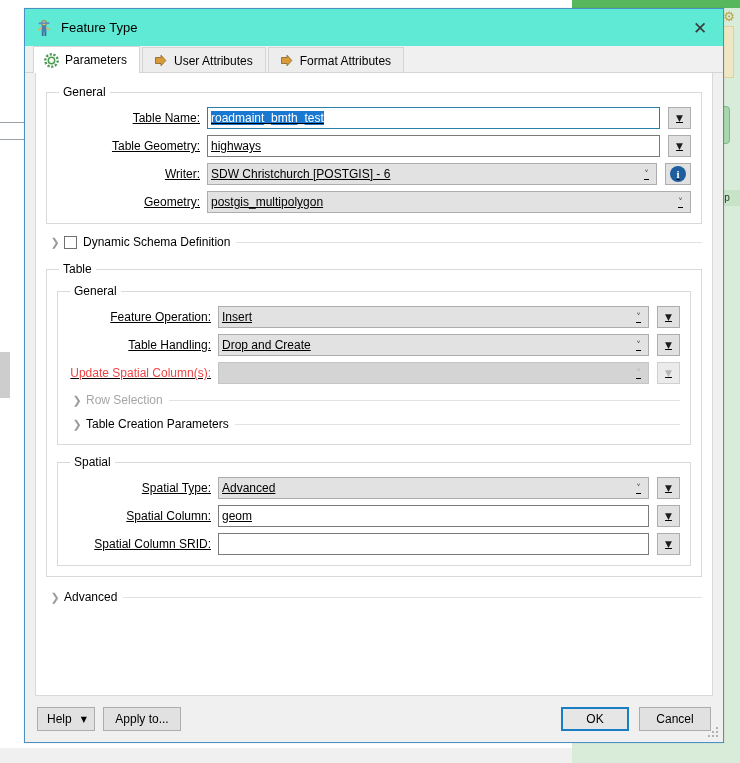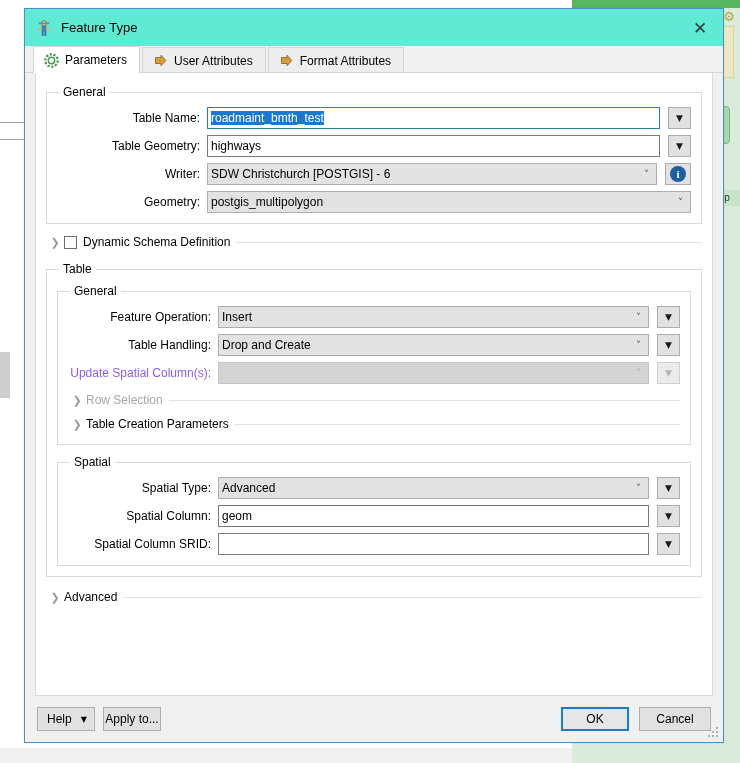--- a/index.html
+++ b/index.html
@@ -106,27 +106,27 @@
 
   fieldset.group {
     border: 1px solid #d9d9d9; border-radius: 0;
     margin: 0 0 14px 0; padding: 8px 10px 10px 10px;
     position: relative;
   }
   fieldset.group > legend {
     font-size: 12px; padding: 0 4px; margin-left: 2px; color: #000;
   }
 
-  .row { display: flex; align-items: center; height: 22px; margin-bottom: 6px; }
+  .row { display: flex; align-items: center; height: 22px; margin-bottom: 6px; text-decoration: underline; }
   .row:last-child { margin-bottom: 0; }
   .rlabel {
     width: 150px; text-align: right; padding-right: 7px;
     font-size: 12px; white-space: nowrap; flex: 0 0 auto;
   }
-  .rlabel.dis { color: #8b5cf6; }
+  .rlabel.dis { color: #ef4444; }
 
   .field {
     height: 22px; flex: 1 1 auto; min-width: 0;
     border: 1px solid #7a7a7a; background: #ffffff;
     display: flex; align-items: center; padding: 0 3px;
     font-size: 12px; overflow: hidden; white-space: nowrap;
   }
   .field.focus { border-color: #2a7fa8; }
   .field.combo { border: 1px solid #adadad; background: #e2e2e2; padding-right: 0; }
   .field.combo.disabled { background: #d4d4d4; border-color: #c4c4c4; }
@@ -180,21 +180,21 @@
     height: 46px; flex: 0 0 auto; background: #f0f0f0;
     display: flex; align-items: center; padding: 0 12px; position: relative;
   }
   .btn {
     height: 24px; background: #e1e1e1; border: 1px solid #adadad;
     font-size: 12px; display: flex; align-items: center; justify-content: center;
     padding: 0 10px; white-space: nowrap;
   }
   .helpbtn { width: 58px; justify-content: space-between; padding: 0 7px 0 9px; }
   .helpbtn .hcaret { font-size: 8px; font-family: "DejaVu Sans", sans-serif; }
-  .applybtn { width: 58px; margin-left: 8px; }
+  .applybtn { width: 78px; margin-left: 8px; }
   .okbtn {
     width: 68px; margin-left: auto;
     border: 2px solid #1a7ec4; background: #e6e6e6;
   }
   .cancelbtn { width: 72px; margin-left: 10px; text-align: right; }
   .grip {
     position: absolute; right: 3px; bottom: 3px; width: 12px; height: 12px;
   }
   .grip i {
     position: absolute; width: 2px; height: 2px; background: #b0b0b0;

